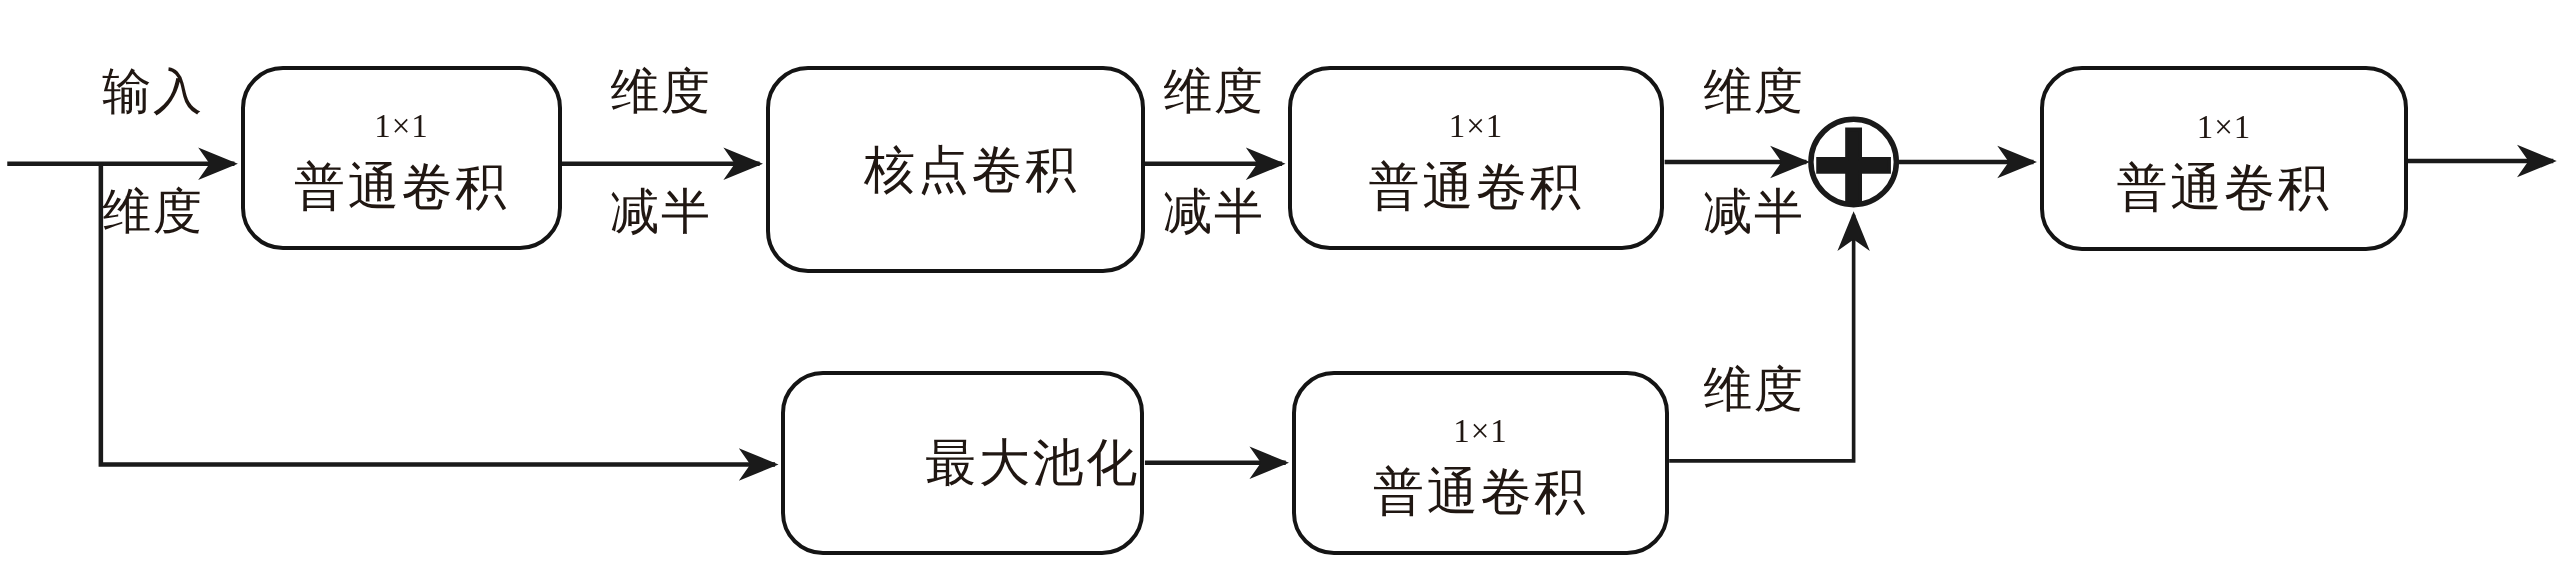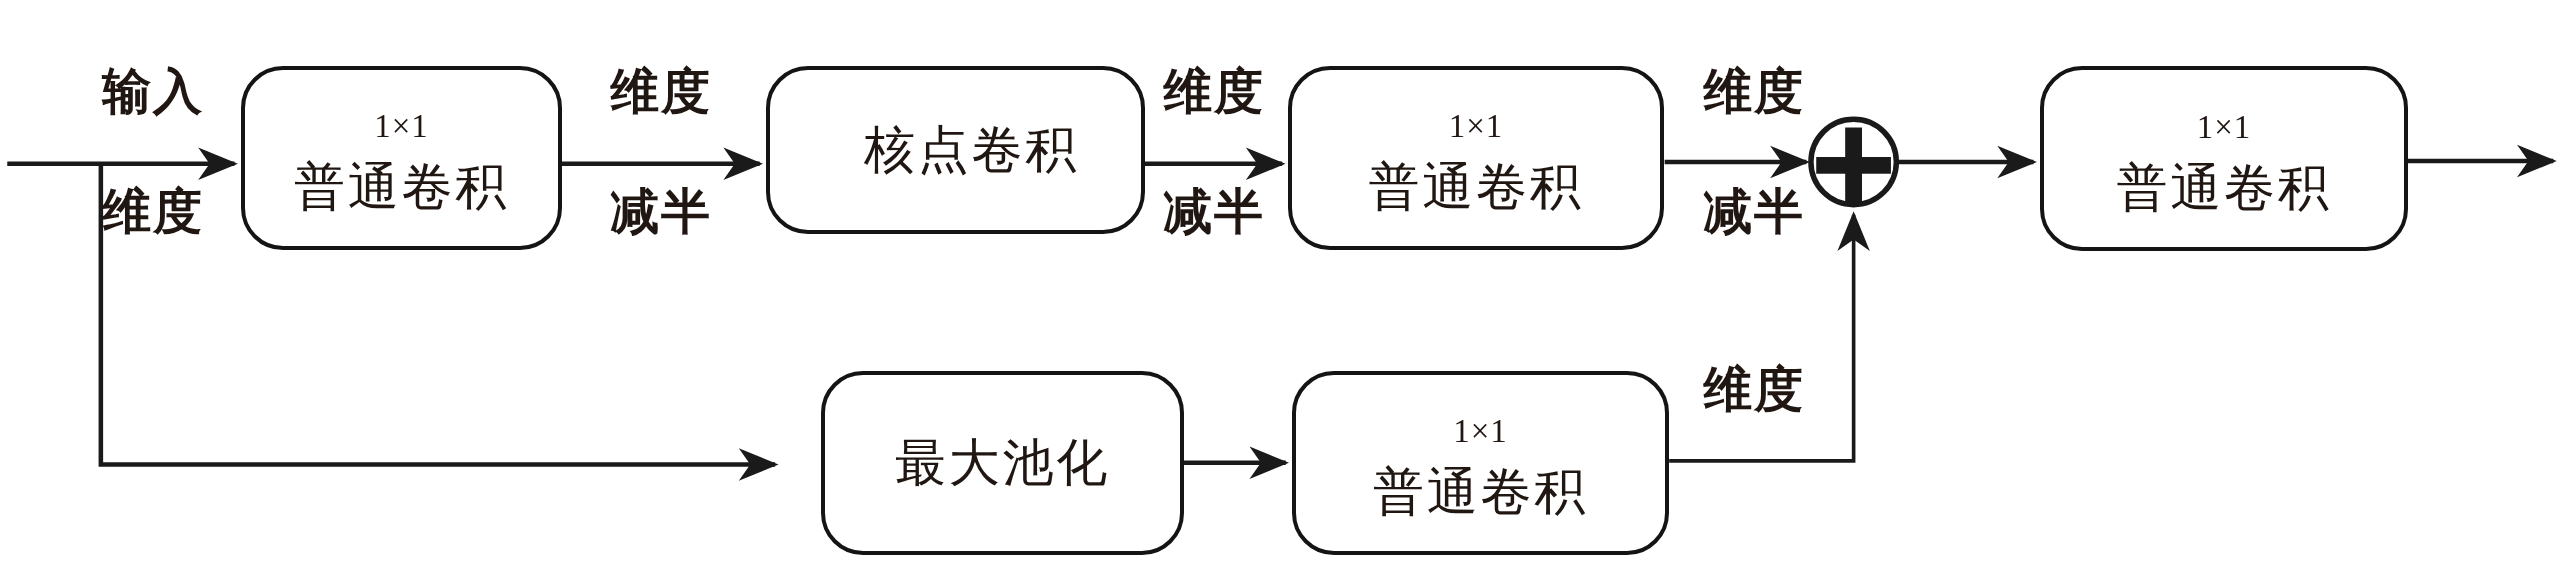--- a/index.html
+++ b/index.html
@@ -38,21 +38,21 @@
     line-height:64px;
     letter-spacing:2.7px;
   }
   .edge-label{
     position:absolute;
     width:218px;
     text-align:center;
     font-size:49px;
     line-height:60px;
     letter-spacing:1.8px;
-    font-weight:700;
+    font-weight:400;
     white-space:pre-line;
   }
   .sum-plus{
     font-family:"DejaVu Sans","Liberation Sans",sans-serif;
     font-weight:bold;
   }
 </style>
 </head>
 <body>
 
@@ -107,35 +107,35 @@
 
   <div class="edge-label" style="left:1645px;top:300px;">
     <div>维度</div>
   </div>
 
   <div class="node" style="left:241px;top:66px;width:321px;height:184px;">
     <span class="l1">1×1</span>
     <span class="l2">普通卷积</span>
   </div>
 
-  <div class="node" style="left:766px;top:66px;width:379px;height:168px;padding-left:32px;">
+  <div class="node" style="left:766px;top:66px;width:379px;height:207px;padding-left:32px;">
     <span class="l2">核点卷积</span>
   </div>
 
   <div class="node" style="left:1288px;top:66px;width:376px;height:184px;">
     <span class="l1">1×1</span>
     <span class="l2">普通卷积</span>
   </div>
 
   <div class="node" style="left:2040px;top:66px;width:368px;height:185px;">
     <span class="l1">1×1</span>
     <span class="l2">普通卷积</span>
   </div>
 
-  <div class="node" style="left:821px;top:371px;width:363px;height:184px;">
+  <div class="node" style="left:781px;top:371px;width:363px;height:184px;align-items:flex-end;">
     <span class="l2">最大池化</span>
   </div>
 
   <div class="node" style="left:1292px;top:371px;width:377px;height:184px;">
     <span class="l1">1×1</span>
     <span class="l2">普通卷积</span>
   </div>
 
 </div>
 

